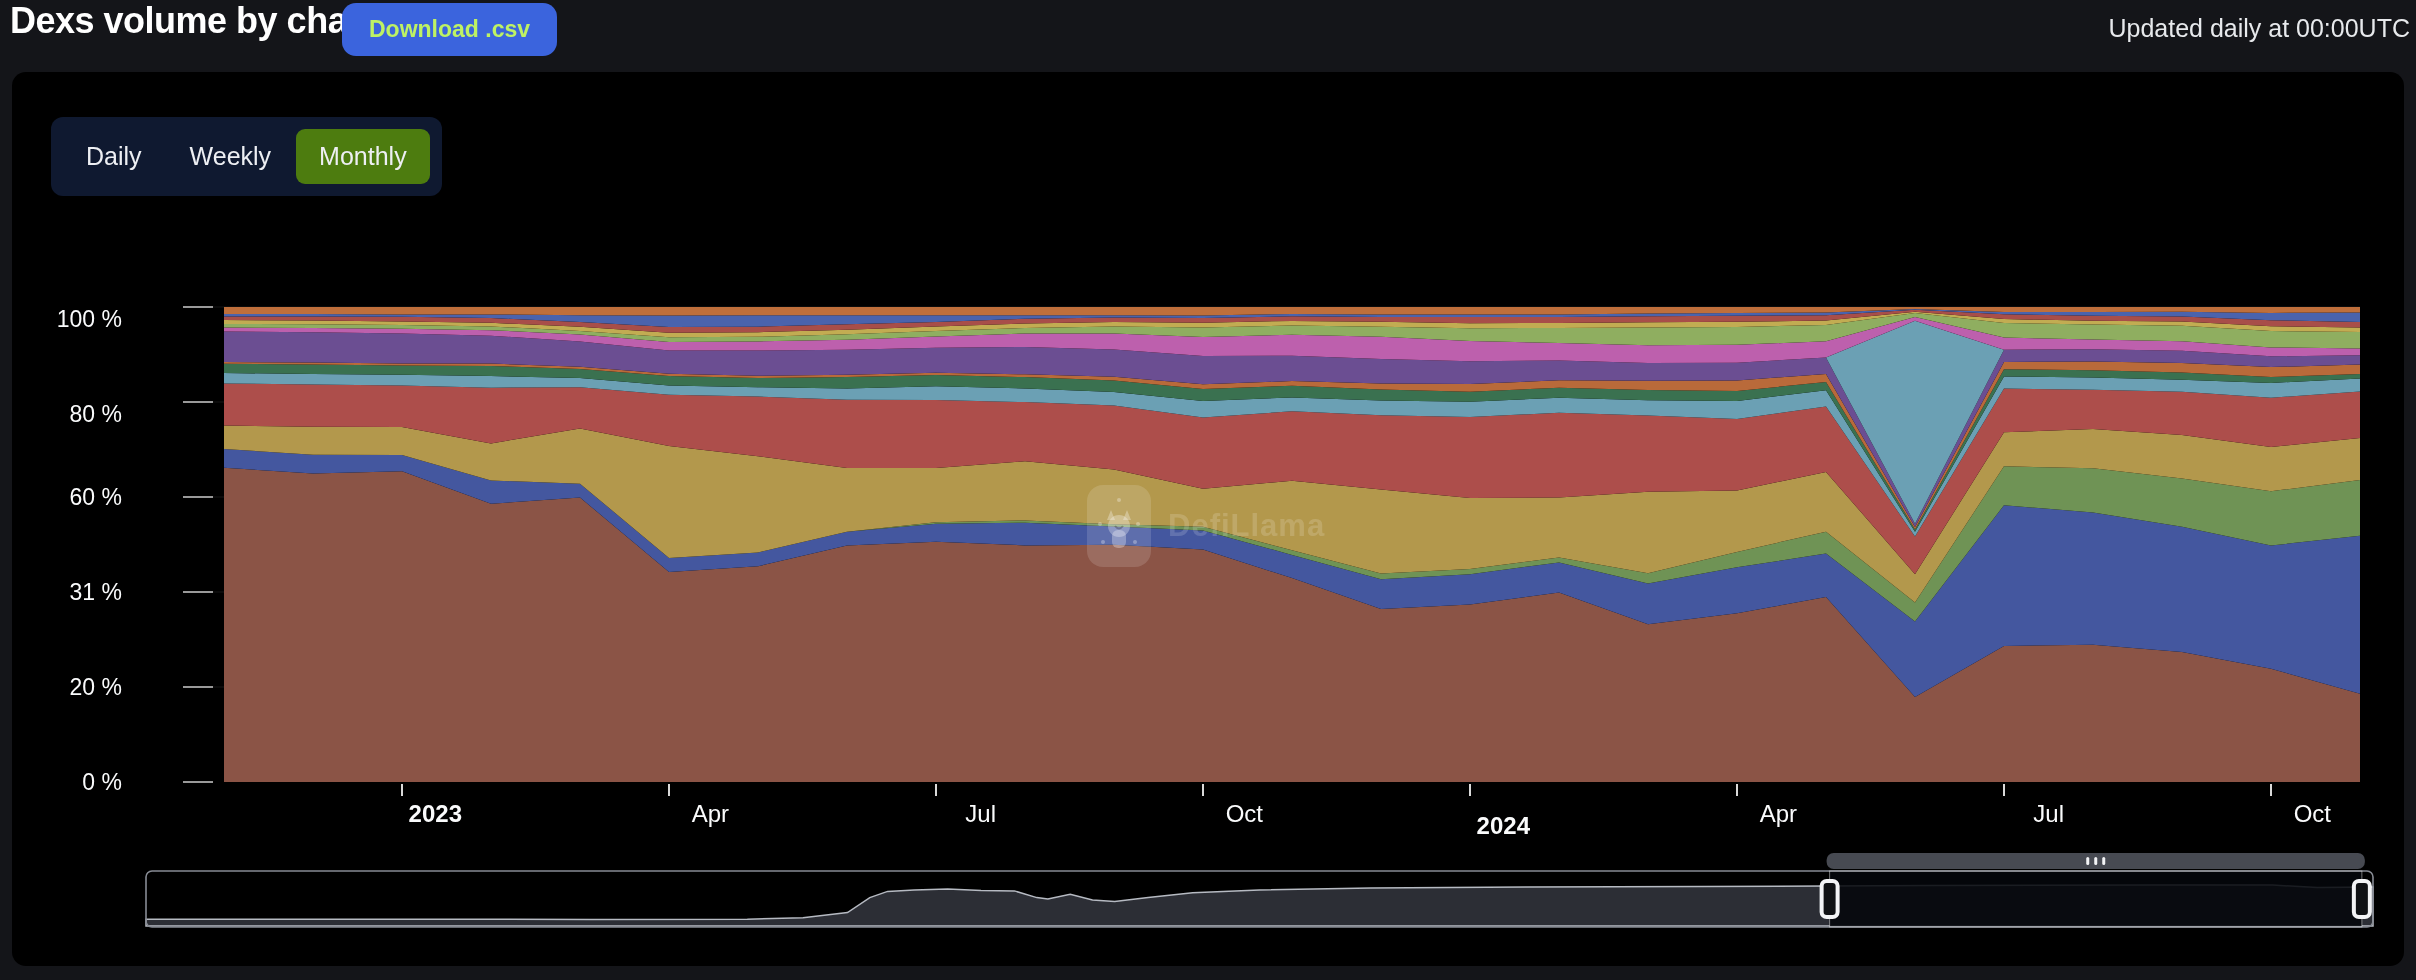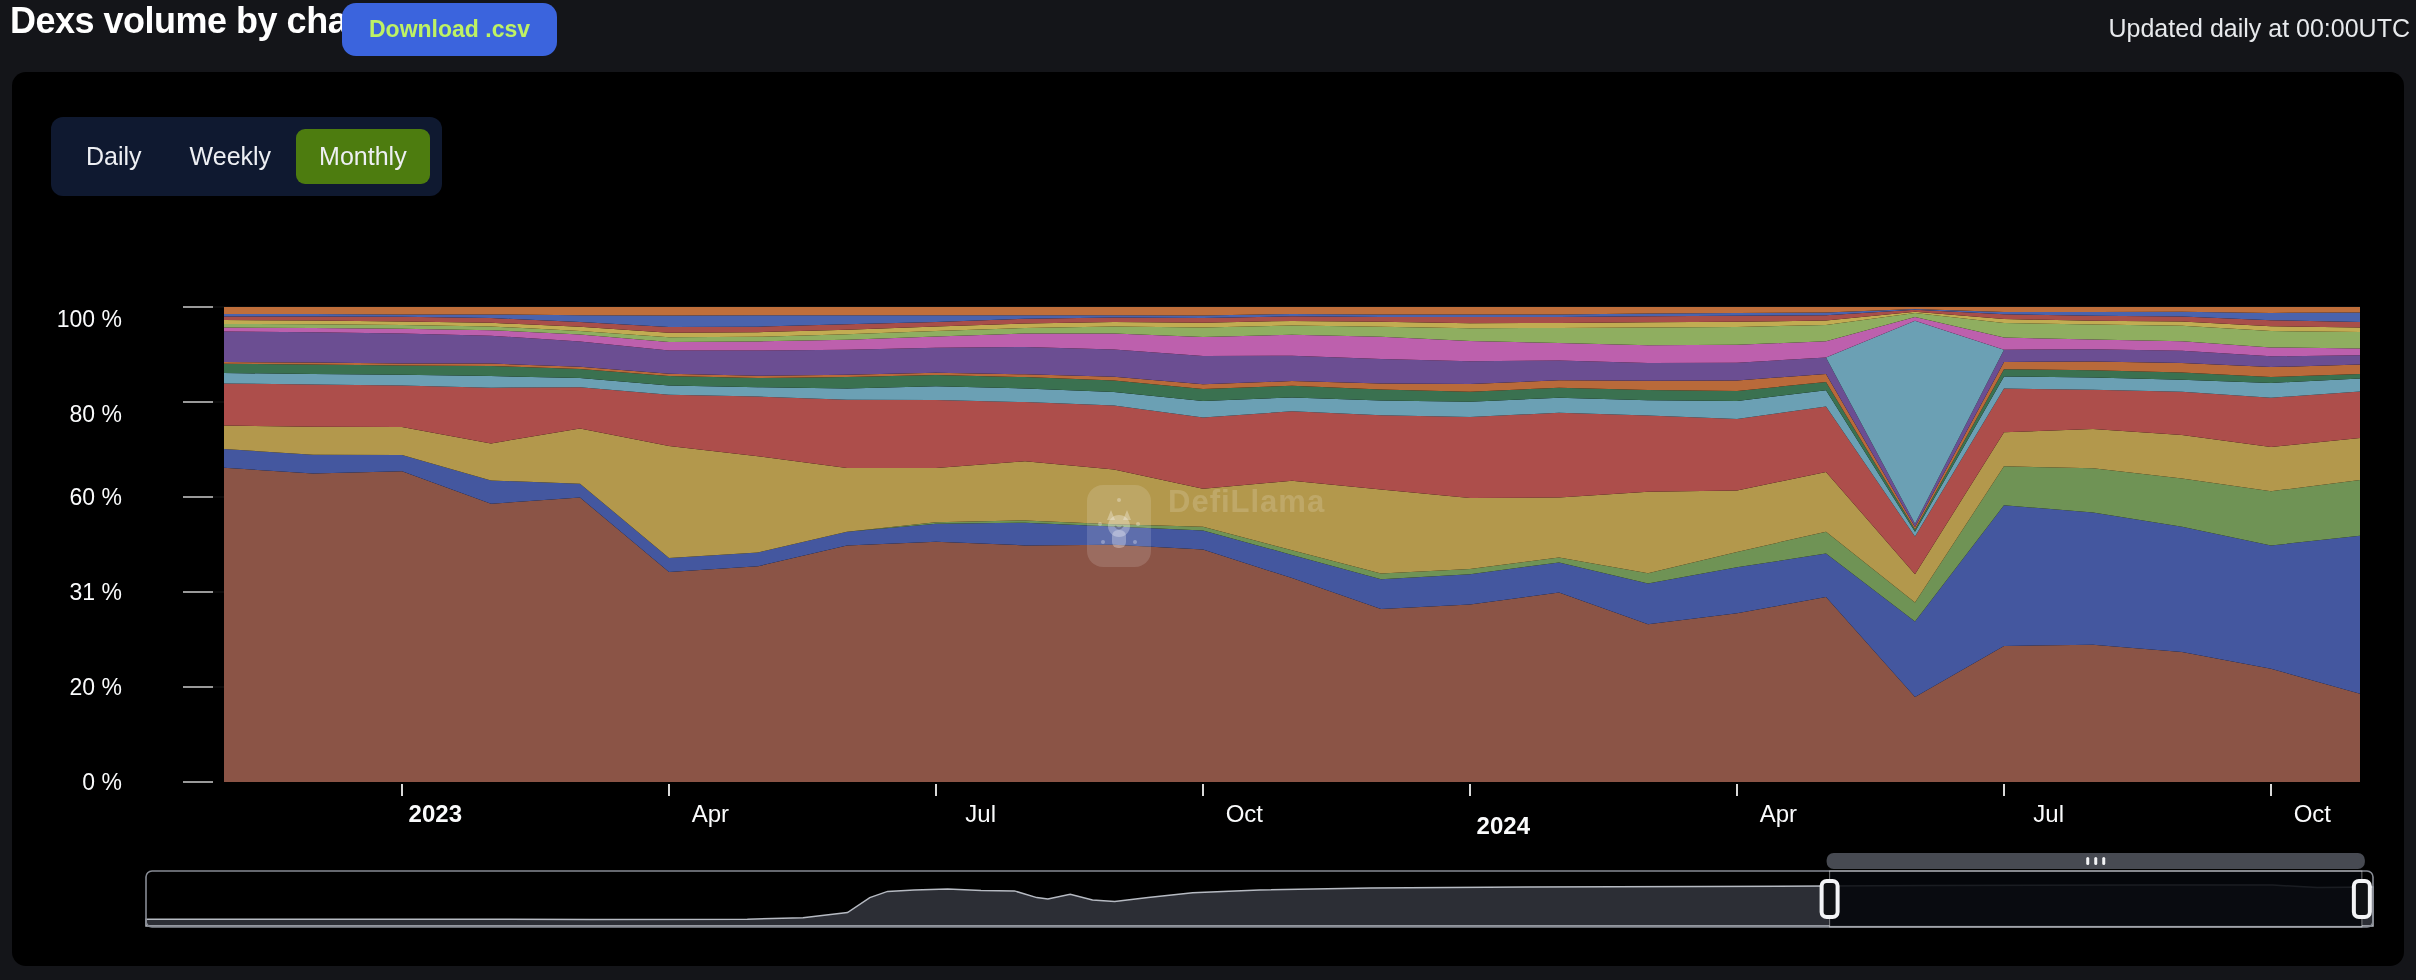--- a/index.html
+++ b/index.html
@@ -23,21 +23,21 @@
   .tab{border:none;background:transparent;color:#edeff3;font-family:inherit;
     font-size:25px;padding:0 23px;height:55px;border-radius:9px;cursor:pointer;white-space:nowrap}
   .tab.selected{background:#4d7c0f}
   
   #chart-svg{position:absolute;left:0;top:0;width:2416px;height:980px;pointer-events:none}
   .axis-y-label{position:absolute;left:30px;width:92px;text-align:right;font-size:23px;
     color:#fafbfc;white-space:nowrap}
   .axis-x-label{position:absolute;width:120px;text-align:right;top:800px;font-size:24px;
     color:#fafbfc;white-space:nowrap}
   .axis-x-label.bold{font-weight:700}
-  .watermark{position:absolute;left:1086px;top:484px;display:flex;gap:16px;
+  .watermark{position:absolute;left:1086px;top:484px;display:flex;align-items:center;gap:16px;
     pointer-events:none}
   .watermark-text{font-size:31px;font-weight:700;letter-spacing:1px;color:rgba(255,255,255,0.16)}
 </style>
 </head>
 <body>
 
 <div class="page">
 
   <header class="topbar">
     <h1 class="page-title">Dexs volume by chain</h1>

